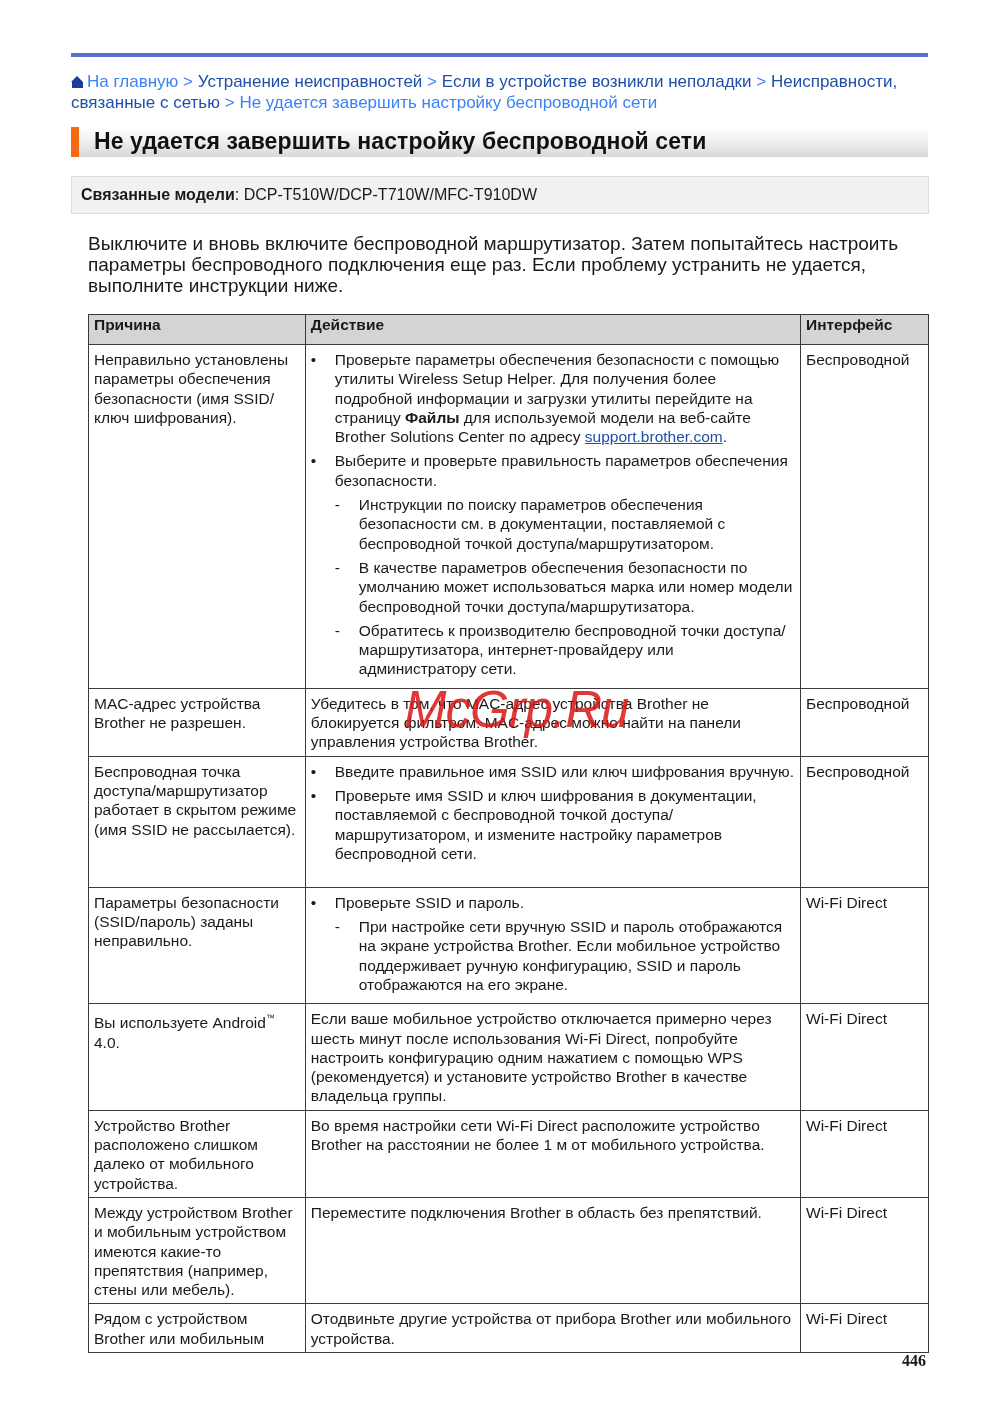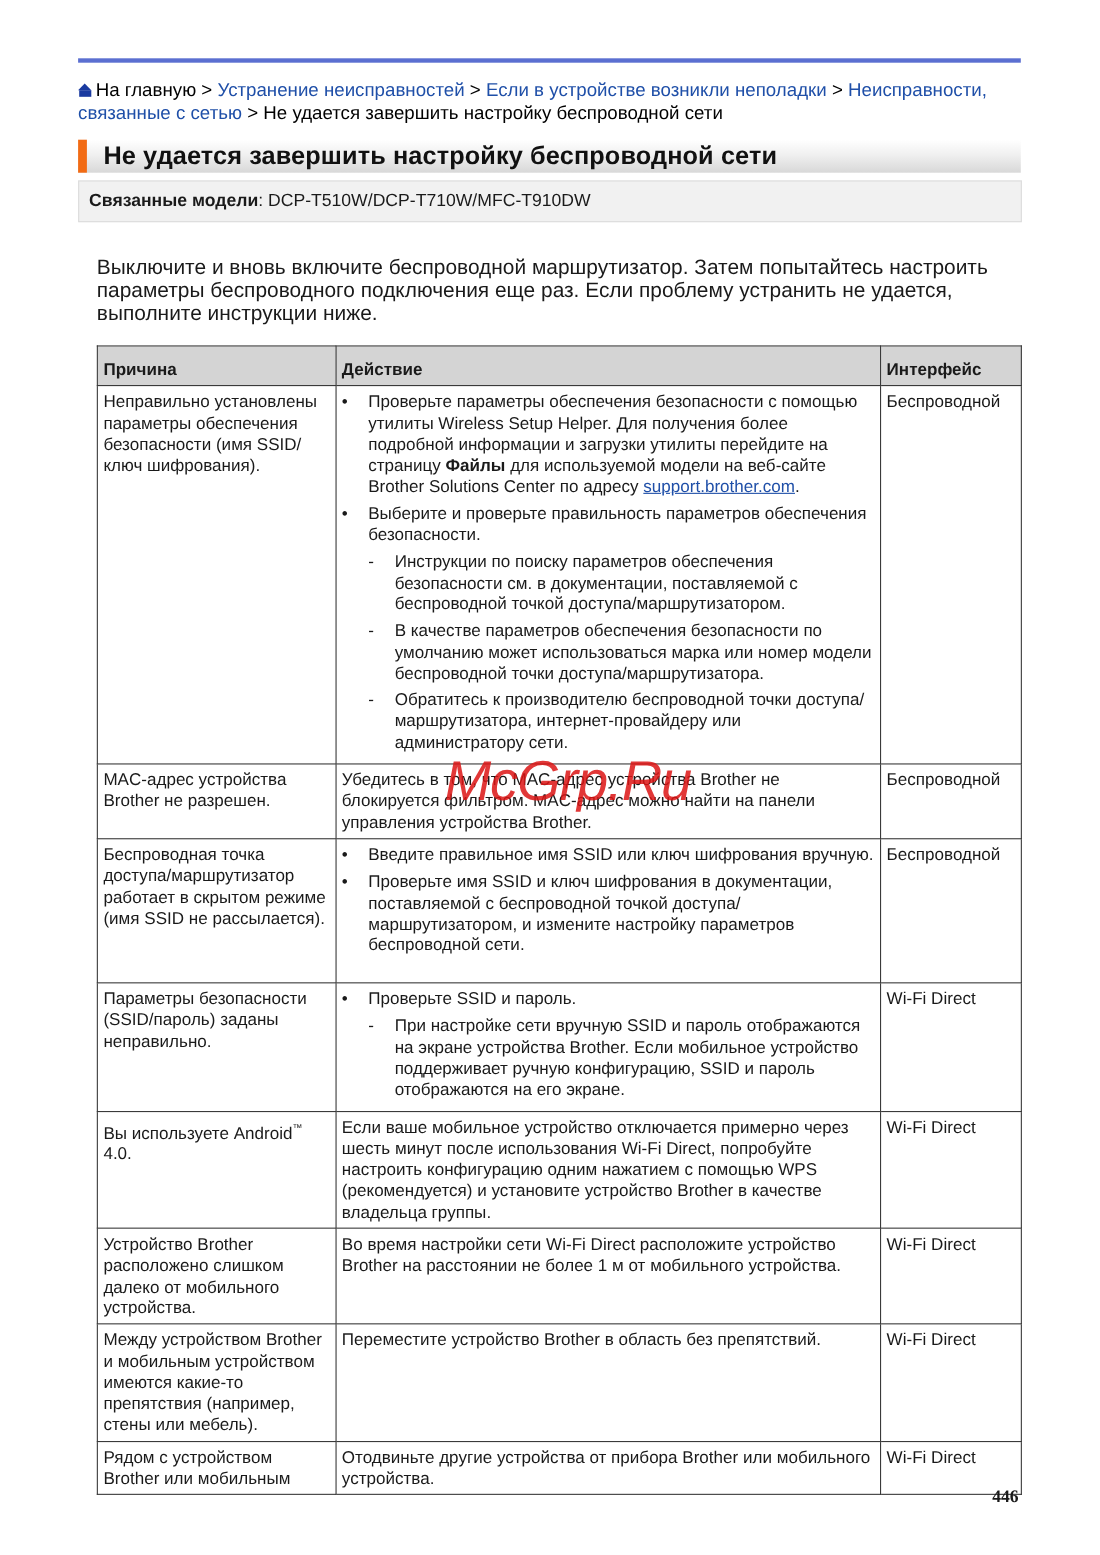--- a/index.html
+++ b/index.html
@@ -2,34 +2,34 @@
 <html><head>
 <meta charset="utf-8">
 <style>
   * { box-sizing: border-box; margin: 0; padding: 0; }
   html, body { width: 1000px; height: 1414px; background: #ffffff; }
   body { font-family: "Liberation Sans", sans-serif; color: #1a1a1a; position: relative; }
   .page { position: absolute; left: 0; top: 0; width: 1000px; height: 1414px; }
   .top-rule { position: absolute; left: 71px; top: 53px; width: 857px; height: 4px; background: #5b6fd1; }
   .breadcrumb { position: absolute; left: 71px; top: 71px; width: 870px; font-size: 17px; line-height: 21px; }
   .breadcrumb a { color: #1f4fa8; text-decoration: none; }
-  .breadcrumb .sep, .breadcrumb .cur { color: #000000; }
+  .breadcrumb .sep, .breadcrumb .cur { color: #3b82f6; }
   .home-icon { display: inline-block; width: 13px; height: 12px; position: relative; margin-right: 3px; vertical-align: -1px; }
   .home-icon::before { content: ""; position: absolute; left: 0; top: 0; width: 0; height: 0; border-left: 6.5px solid transparent; border-right: 6.5px solid transparent; border-bottom: 6px solid #1a3aa0; }
   .home-icon::after { content: ""; position: absolute; left: 1px; top: 6px; width: 11px; height: 6px; background: #1a3aa0; }
   .title-bar { position: absolute; left: 71px; top: 127px; width: 857px; height: 30px; background: linear-gradient(to bottom, #ffffff 0%, #f0f0f0 45%, #d8d8d8 100%); }
   .title-accent { position: absolute; left: 0; top: 0; width: 8px; height: 30px; background: #f26b14; }
   .title-text { position: absolute; left: 23px; top: 1px; font-size: 23px; font-weight: bold; color: #111; letter-spacing: 0.1px; }
-  .models-box { position: absolute; left: 71px; top: 164px; width: 858px; height: 38px; background: #f1f1f1; border: 1px solid #dcdcdc; padding: 9px 0 0 9px; font-size: 16px; }
+  .models-box { position: absolute; left: 71px; top: 176px; width: 858px; height: 38px; background: #f1f1f1; border: 1px solid #dcdcdc; padding: 9px 0 0 9px; font-size: 16px; }
   .models-box b { font-weight: bold; }
   .intro { position: absolute; left: 88px; top: 233px; width: 845px; font-size: 19px; line-height: 21px; }
   .intro p { margin-bottom: 6px; }
   table.tbl { position: absolute; left: 88px; top: 314px; width: 841px; border-collapse: collapse; font-size: 15.5px; line-height: 19.3px; }
   .tbl th, .tbl td { border: 1px solid #3a3a3a; vertical-align: top; text-align: left; padding: 5px 5px 4px 5px; }
-  .tbl th { background: #d4d4d4; font-weight: bold; height: 30px; padding-top: 12px; }
+  .tbl th { background: #d4d4d4; font-weight: bold; height: 30px; padding-top: 0; }
   .tbl col.c1 { width: 217px; } .tbl col.c2 { width: 496px; } .tbl col.c3 { width: 128px; }
   .bul { position: relative; padding-left: 24px; margin-bottom: 5px; }
   .bul::before { content: "•"; position: absolute; left: 0; top: 0; }
   .dash { position: relative; padding-left: 48px; margin-bottom: 5px; }
   .dash::before { content: "-"; position: absolute; left: 24px; top: 0; }
   .link { color: #1f4fa8; text-decoration: underline; }
   .tm { font-size: 9px; vertical-align: 7px; }
   .watermark { position: absolute; left: 404px; top: 680px; font-size: 51px; font-style: italic; color: rgba(220,20,20,0.85); letter-spacing: -1px; font-family: "Liberation Sans", sans-serif; pointer-events: none; }
   .page-num { position: absolute; left: 902px; top: 1352px; font-family: "Liberation Serif", serif; font-weight: bold; font-size: 16px; }
 </style>
@@ -115,21 +115,21 @@
         <td>Если ваше мобильное устройство отключается примерно через шесть минут после использования Wi-Fi Direct, попробуйте настроить конфигурацию одним нажатием с помощью WPS (рекомендуется) и установите устройство Brother в качестве владельца группы.</td>
         <td>Wi-Fi Direct</td>
       </tr>
       <tr style="height:87px">
         <td>Устройство Brother расположено слишком далеко от мобильного устройства.</td>
         <td>Во время настройки сети Wi-Fi Direct расположите устройство Brother на расстоянии не более 1 м от мобильного устройства.</td>
         <td>Wi-Fi Direct</td>
       </tr>
       <tr style="height:106px">
         <td>Между устройством Brother и мобильным устройством имеются какие-то препятствия (например, стены или мебель).</td>
-        <td>Переместите устройство Brother в область без препятствий.</td>
+        <td>Переместите подключения Brother в область без препятствий.</td>
         <td>Wi-Fi Direct</td>
       </tr>
       <tr style="height:48px">
         <td>Рядом с устройством Brother или мобильным</td>
         <td>Отодвиньте другие устройства от прибора Brother или мобильного устройства.</td>
         <td>Wi-Fi Direct</td>
       </tr>
     </tbody>
   </table>
 

